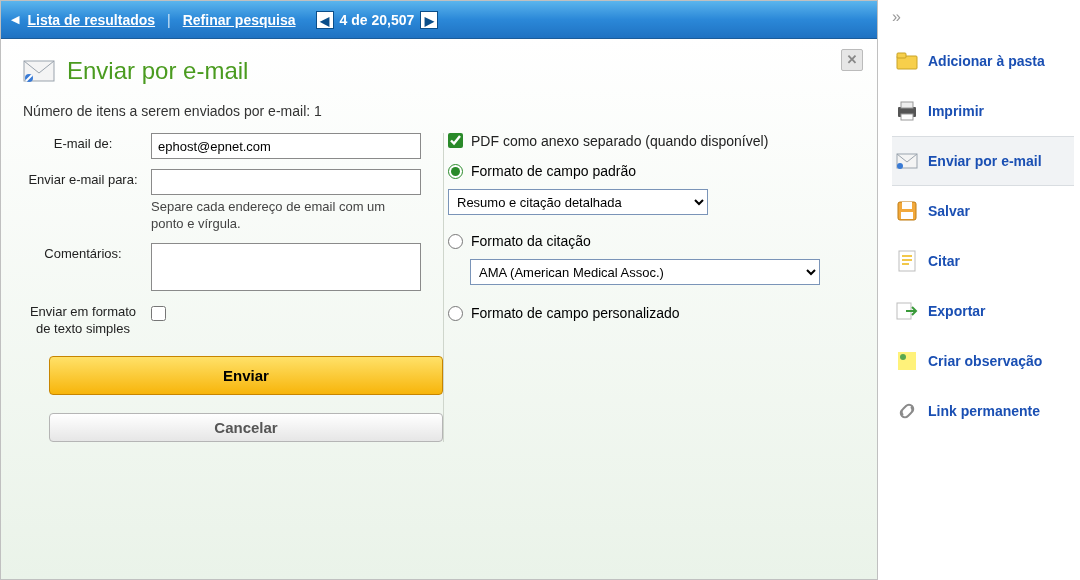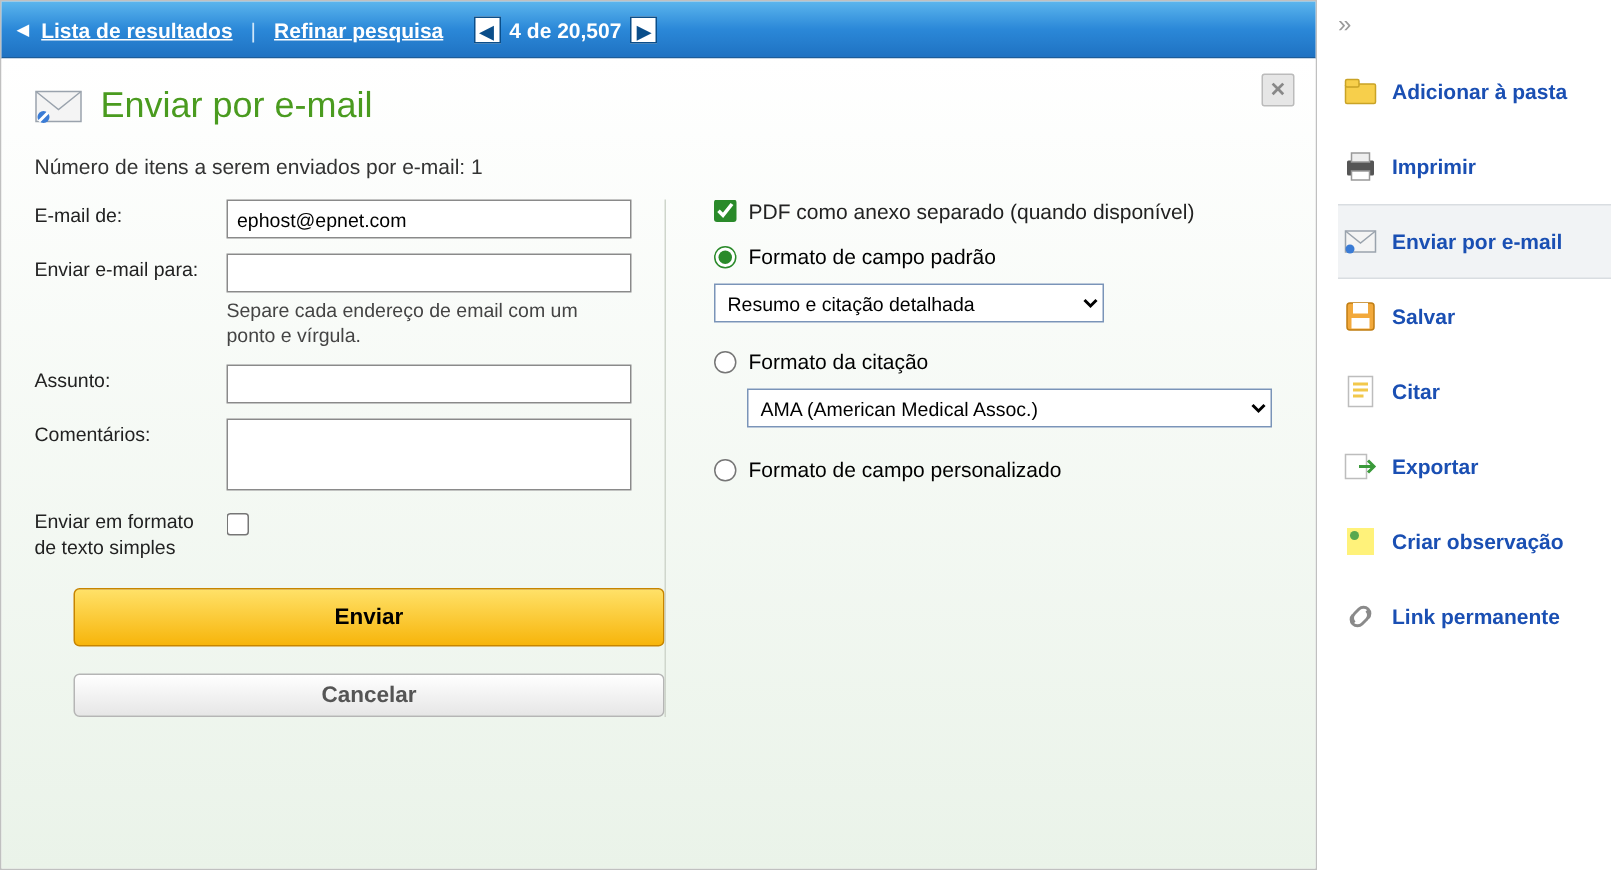--- a/index.html
+++ b/index.html
@@ -35,23 +35,23 @@
     position: absolute; top: 10px; right: 14px; width: 22px; height: 22px;
     background: #e6e6e6; border: 1px solid #bbb; color: #888; font-weight: bold;
     text-align: center; line-height: 20px; cursor: pointer; border-radius: 2px;
   }
   .title-row { display: flex; align-items: center; gap: 10px; margin-bottom: 18px; }
   .title { color: #4a9b1f; font-size: 24px; font-weight: normal; }
   .env-icon svg { display: block; }
   .itemcount { color: #333; font-size: 14px; margin-bottom: 14px; }
   .form-area { display: flex; }
   .left-form { flex: 0 0 420px; }
-  .right-form { flex: 1; padding-left: 32px; border-left: 1px solid #cfd6cc; }
+  .right-form { flex: 1; padding-left: 4px; border-left: 1px solid #cfd6cc; }
   .frow { display: flex; margin-bottom: 10px; }
-  .flabel { width: 128px; text-align: left; padding-right: 8px; color: #222; line-height: 22px; }
+  .flabel { width: 128px; text-align: center; padding-right: 8px; color: #222; line-height: 22px; }
   .fcontrol { flex: 1; }
   input[type=text].txt {
     width: 270px; height: 26px; border: 1px solid #8a8a8a; padding: 2px 6px;
     font-family: inherit; font-size: 13px; background: #fff;
   }
   textarea.txt {
     width: 270px; height: 48px; border: 1px solid #8a8a8a; padding: 4px 6px;
     font-family: inherit; font-size: 13px; background: #fff; resize: none;
   }
   .hint { color: #444; font-size: 13px; margin-top: 4px; line-height: 1.3; max-width: 270px;}
@@ -147,26 +147,20 @@
           </div>
 
           <div class="frow">
             <div class="flabel">Enviar e-mail para:</div>
             <div class="fcontrol">
               <input type="text" class="txt" value="" style="">
               <div class="hint">Separe cada endereço de email com um ponto e vírgula.</div>
             </div>
           </div>
 
-          <div class="frow">
-            <div class="flabel">Assunto:</div>
-            <div class="fcontrol">
-              <input type="text" class="txt" value="" style="">
-            </div>
-          </div>
 
           <div class="frow">
             <div class="flabel">Comentários:</div>
             <div class="fcontrol">
               <textarea class="txt" style=""></textarea>
             </div>
           </div>
 
           <div class="frow">
             <div class="flabel" style="line-height:1.3">Enviar em formato de texto simples</div>

